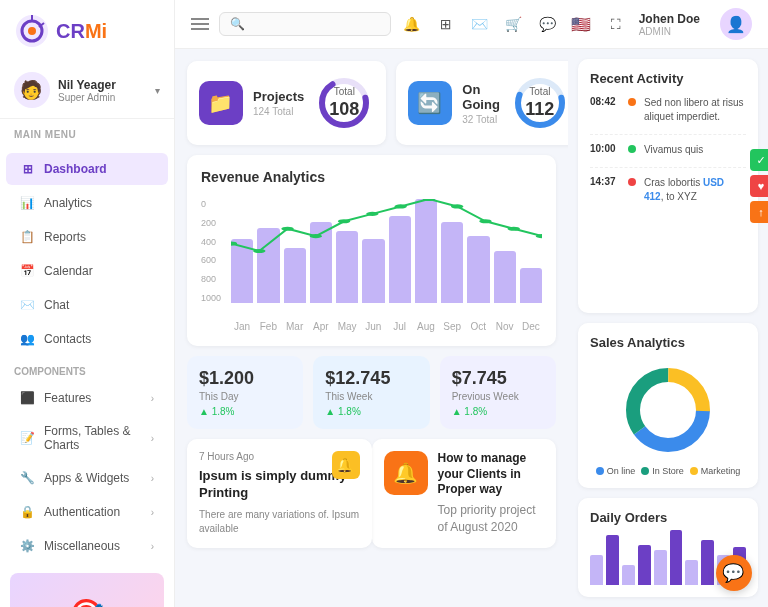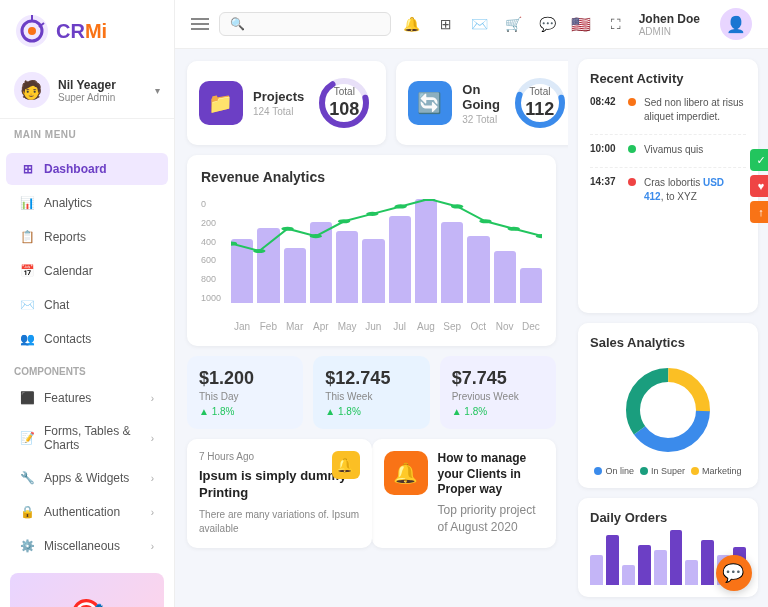--- a/index.html
+++ b/index.html
@@ -422,21 +422,21 @@
             <circle cx="50" cy="50" r="35" fill="none" stroke="#fbbf24" stroke-width="14" stroke-dasharray="62 164" stroke-dashoffset="-165"></circle>
             <circle cx="50" cy="50" r="24" fill="white"></circle>
           </svg>
           <div class="sales-legend">
             <div class="legend-item">
               <span class="legend-dot" style="background:#3b8beb;"></span>
               <span>On line</span>
             </div>
             <div class="legend-item">
               <span class="legend-dot" style="background:#1a9e7e;"></span>
-              <span>In Super</span>
+              <span>In Store</span>
             </div>
             <div class="legend-item">
               <span class="legend-dot" style="background:#fbbf24;"></span>
               <span>Marketing</span>
             </div>
           </div>
         </div>
       </div>
 
       <div class="daily-orders">

